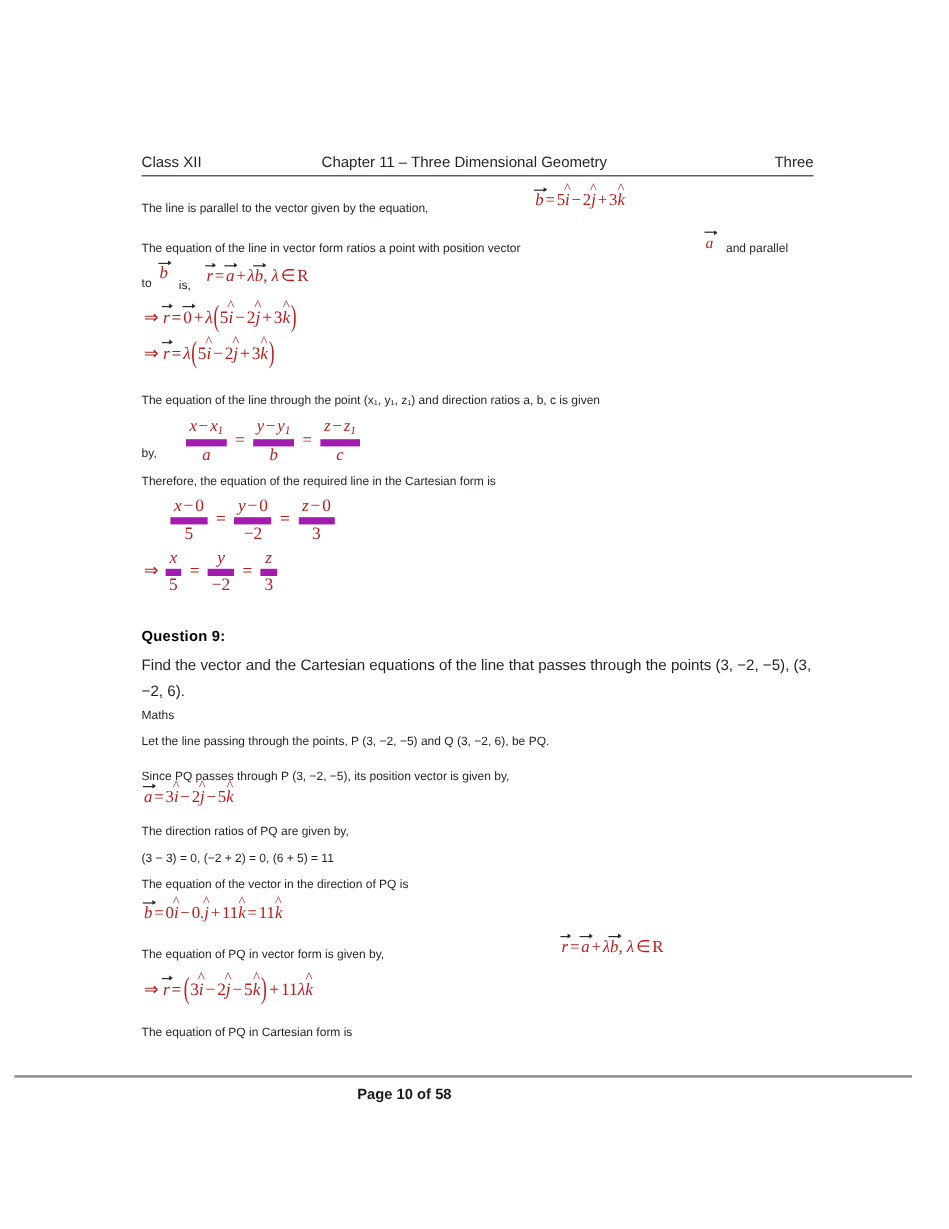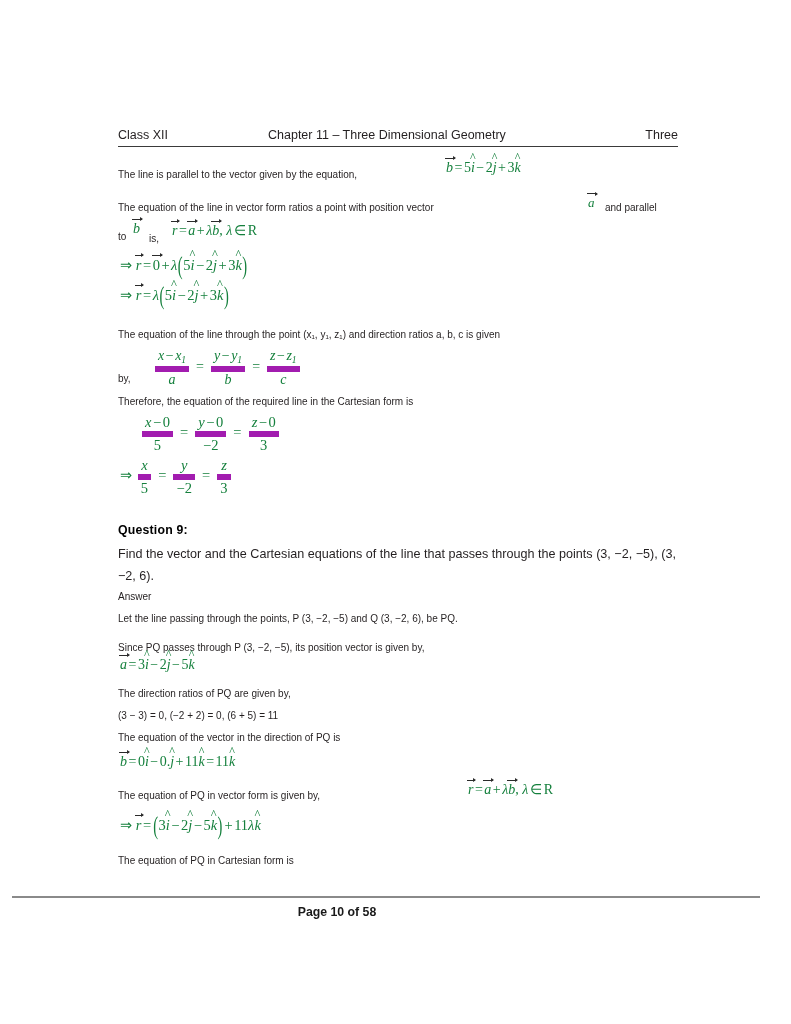--- a/index.html
+++ b/index.html
@@ -55,21 +55,21 @@
     font-weight: bold;
     color: #000000;
     letter-spacing: 0.2px;
   }
 
   
   .math {
     position: absolute;
     font-family: "Liberation Serif", serif;
     font-style: italic;
-    color: #15803d;
+    color: #b91c1c;
     white-space: nowrap;
     line-height: 1;
   }
   .math .up { font-style: normal; }
   .math .num { font-style: normal; }
   .vec {
     position: relative;
     display: inline-block;
     padding-top: 0px;
   }
@@ -259,21 +259,21 @@
     <span class="frac">
       <span class="top">z</span>
       <span class="bot"><span class="num">3</span></span>
     </span>
   </div>
 
   <div class="qhead" style="left:118px; top:523px;">Question 9:</div>
 
   <div class="body-wrap" style="left:118px; top:543px; width:562px;">Find the vector and the Cartesian equations of the line that passes through the points (3, −2, −5), (3, −2, 6).</div>
 
-  <div class="body-line" style="left:118px; top:589px;">Answer</div>
+  <div class="body-line" style="left:118px; top:589px;">Maths</div>
 
   <div class="body-line" style="left:118px; top:611px;">Let the line passing through the points, P (3, −2, −5) and Q (3, −2, 6), be PQ.</div>
 
   <div class="body-line" style="left:118px; top:640px;">Since PQ passes through P (3, −2, −5), its position vector is given by,</div>
 
   <div class="math" style="left:120px; top:658px; font-size:14px;">
     <span class="vec">a</span><span class="op">=</span><span class="num">3</span><span class="hat">i</span><span class="op">−</span><span class="num">2</span><span class="hat">j</span><span class="op">−</span><span class="num">5</span><span class="hat">k</span>
   </div>
 
   <div class="body-line" style="left:118px; top:686px;">The direction ratios of PQ are given by,</div>

